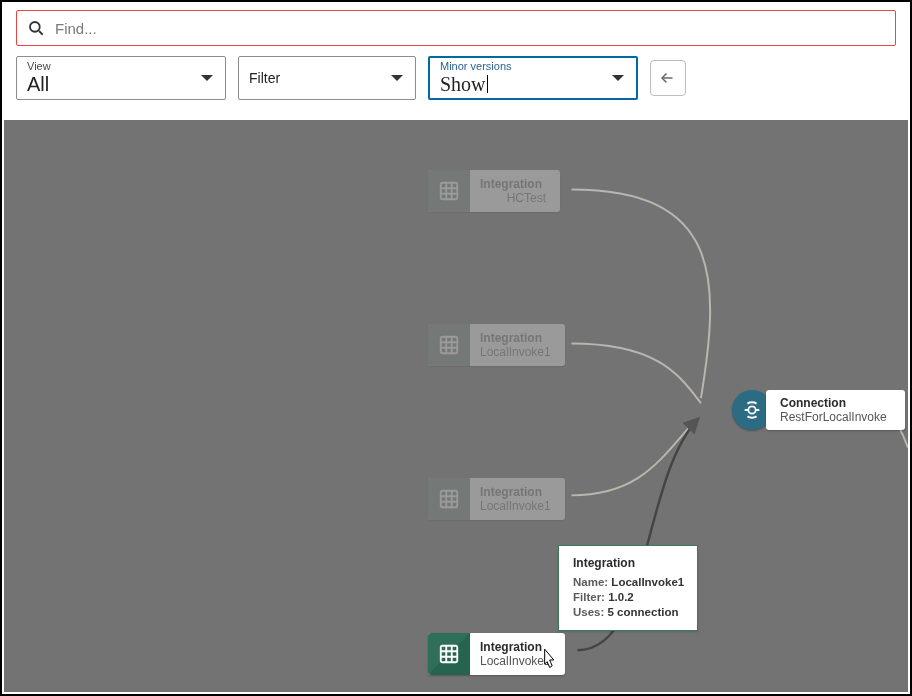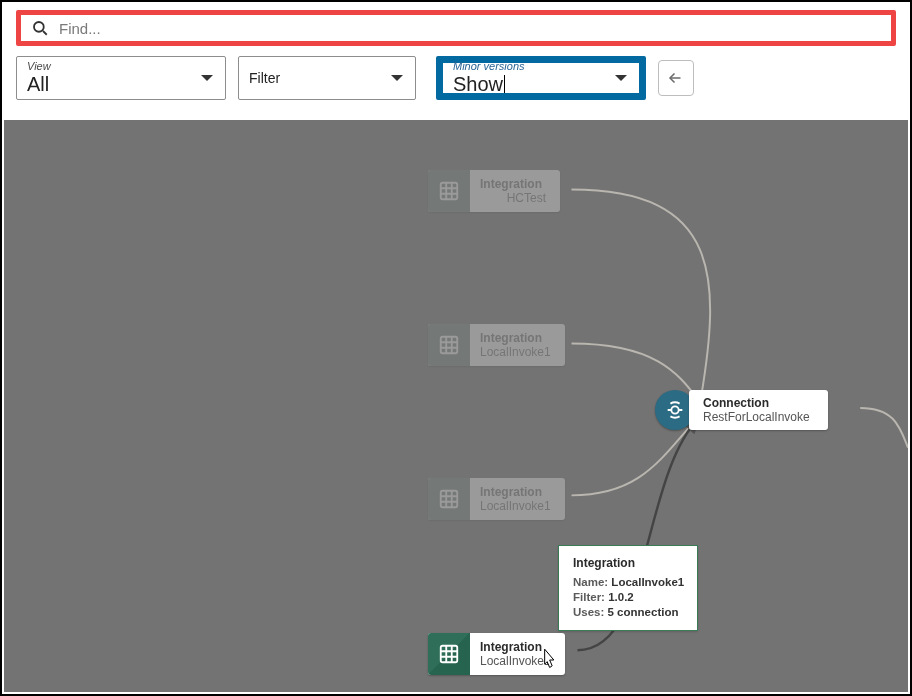--- a/index.html
+++ b/index.html
@@ -3,43 +3,43 @@
 <meta charset="utf-8">
 <style>
   * { box-sizing: border-box; margin: 0; padding: 0; font-family: -apple-system, BlinkMacSystemFont, "Segoe UI", Arial, sans-serif; }
   html, body { width: 912px; height: 696px; overflow: hidden; }
   body { border: 2px solid #000; background: #fff; position: relative; }
 
   
   .toolbar { background: #fff; padding: 8px 14px 14px 14px; }
   .search-bar {
     display: flex; align-items: center;
-    border: 5px solid #ef4444; border-radius: 2px;
+    border: 1px solid #ef4444; border-radius: 2px;
     height: 36px; padding: 7px 10px; margin-bottom: 10px;
   }
   .search-bar .icon { width: 18px; height: 18px; flex: 0 0 18px; margin-right: 10px; color:#333; }
   .search-bar input {
     border: none; outline: none; font-size: 15px; flex: 1; color: #333;
   }
   .search-bar input::placeholder { color: #7a7a7a; }
 
   .filters-row { display: flex; gap: 12px; align-items: stretch; }
   .dropdown {
     position: relative; border: 1px solid #8d8d8d; border-radius: 2px;
     height: 44px; display: flex; flex-direction: column; justify-content: center;
     padding: 4px 36px 4px 10px; cursor: pointer; background:#fff;
   }
   .dropdown.view { width: 210px; }
   .dropdown.filter { width: 178px; justify-content: center; }
-  .dropdown.minor { width: 210px; border: 7px solid #0369a1; margin-left: 8px; }
-  .dropdown .dd-label { font-size: 11px; color: #4a4a4a; line-height: 1; font-style: italic; }
+  .dropdown.minor { width: 210px; border: 2px solid #0369a1; }
+  .dropdown .dd-label { font-size: 11px; color: #4a4a4a; line-height: 1; }
   .dropdown.minor .dd-label { color: #2a6496; }
   .dropdown .dd-value { font-size: 20px; color: #222; line-height: 1.1; margin-top:1px;}
   .dropdown.filter .dd-value { font-size: 14px; }
-  .dropdown.minor .dd-value { display:inline-block; }
+  .dropdown.minor .dd-value { display:inline-block;font-family:Liberation Serif, serif; }
   .dropdown.minor .dd-value::after {
     content:""; display:inline-block; width:1px; height:18px; background:#000; margin-left:1px; vertical-align:-2px;
     animation: blink 1s step-end infinite;
   }
   @keyframes blink { 50% { opacity:0; } }
   .dropdown .caret {
     position: absolute; right: 12px; top: 50%; transform: translateY(-50%);
     width:0; height:0; border-left:6px solid transparent; border-right:6px solid transparent;
     border-top:6px solid #333;
   }
@@ -203,21 +203,21 @@
           <rect x="3" y="3" width="18" height="18" rx="2"></rect>
           <path d="M9 3v18M15 3v18M3 9h18M3 15h18"></path>
         </svg>
     </div>
     <div class="body">
       <div class="type">Integration</div>
       <div class="name">LocalInvoke1</div>
     </div>
   </div>
 
-  <div class="conn-node" style="left:651px; top:270px;">
+  <div class="conn-node" style="left:728px; top:270px;">
     <div class="circle">
       <svg viewBox="0 0 24 24" width="22" height="22" fill="none" stroke="#fff" stroke-width="2">
         <circle cx="12" cy="12" r="4"></circle>
         <path d="M4 12h4M16 12h4"></path>
         <path d="M7 5a10 10 0 0 1 10 0M7 19a10 10 0 0 0 10 0"></path>
       </svg>
     </div>
     <div class="card">
       <div class="type">Connection</div>
       <div class="name">RestForLocalInvoke</div>

